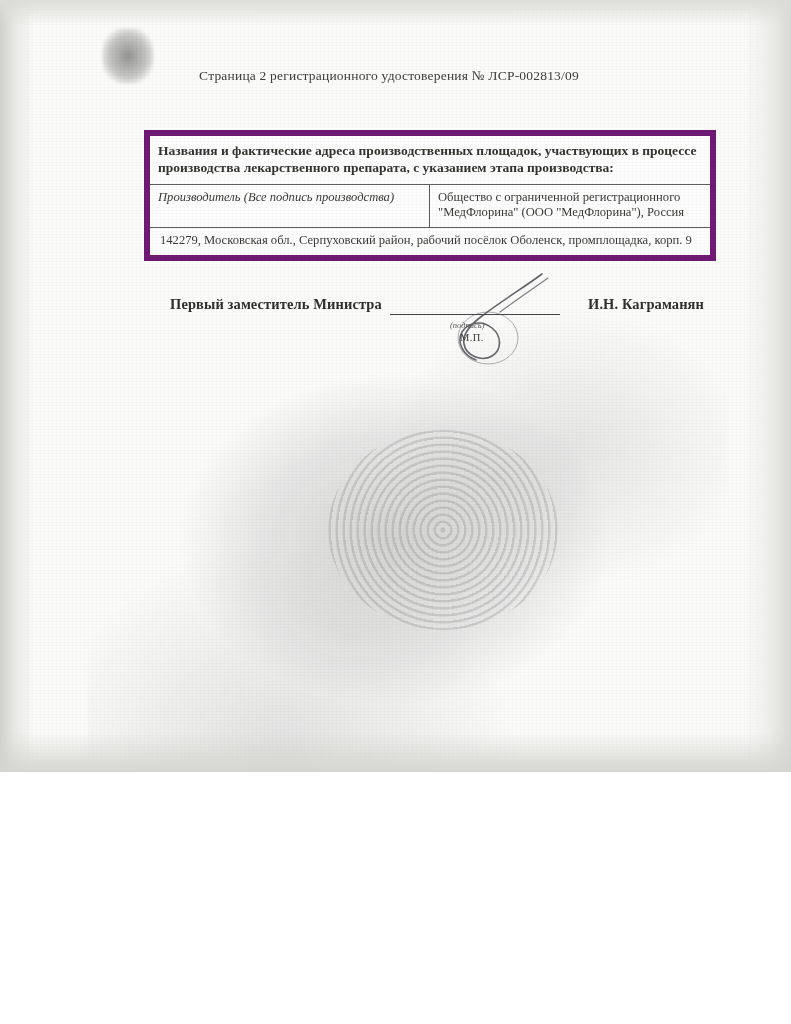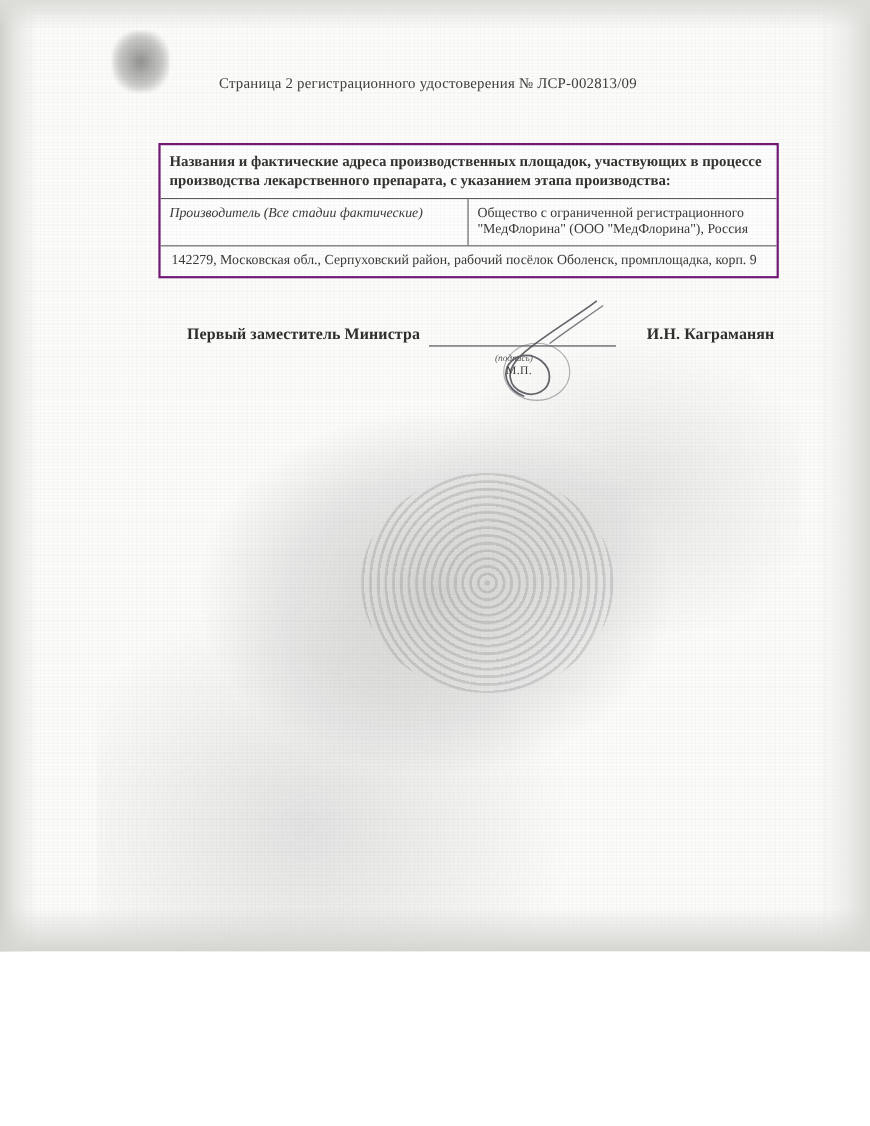--- a/index.html
+++ b/index.html
@@ -11,21 +11,21 @@
     width: 791px;
     height: 1024px;
     overflow: hidden;
     font-family: "Liberation Serif", serif;
   }
 
   
   .scan-page {
     position: relative;
     width: 791px;
-    height: 865px;
+    height: 772px;
     background: #fdfdfc;
     overflow: hidden;
   }
 
   
   .paper {
     position: absolute;
     left: 28px;
     top: 10px;
     width: 722px;
@@ -122,21 +122,21 @@
     color: #3d3d3b;
     letter-spacing: 0.2px;
     font-family: "Liberation Serif", serif;
   }
 
   .doc-table {
     position: absolute;
     left: 116px;
     top: 120px;
     width: 560px;
-    border: 2px solid #701a75;
+    border: 6px solid #701a75;
     background: rgba(255,255,255,0.55);
   }
   .tbl-row {
     display: flex;
     border-bottom: 1px solid #5d5d5b;
   }
   .tbl-row:last-child { border-bottom: none; }
 
   .tbl-head-cell {
     flex: 1 1 auto;
@@ -261,21 +261,21 @@
 
   <div class="paper">
 
     <div class="header-line">Страница  2 регистрационного удостоверения № ЛСР-002813/09</div>
 
     <div class="doc-table">
       <div class="tbl-row">
         <div class="tbl-head-cell">Названия и фактические адреса производственных площадок, участвующих в процессе производства лекарственного препарата, с указанием этапа производства:</div>
       </div>
       <div class="tbl-row">
-        <div class="tbl-cell-left">Производитель (Все стадии фактические)</div>
+        <div class="tbl-cell-left">Производитель (Все подпись производства)</div>
         <div class="tbl-cell-right">Общество с ограниченной регистрационного "МедФлорина" (ООО "МедФлорина"), Россия</div>
       </div>
       <div class="tbl-row">
         <div class="tbl-cell-full">142279, Московская обл., Серпуховский район, рабочий посёлок Оболенск, промплощадка, корп. 9</div>
       </div>
     </div>
 
     <div class="sign-block">
       <div class="sign-title">Первый заместитель Министра</div>
 

